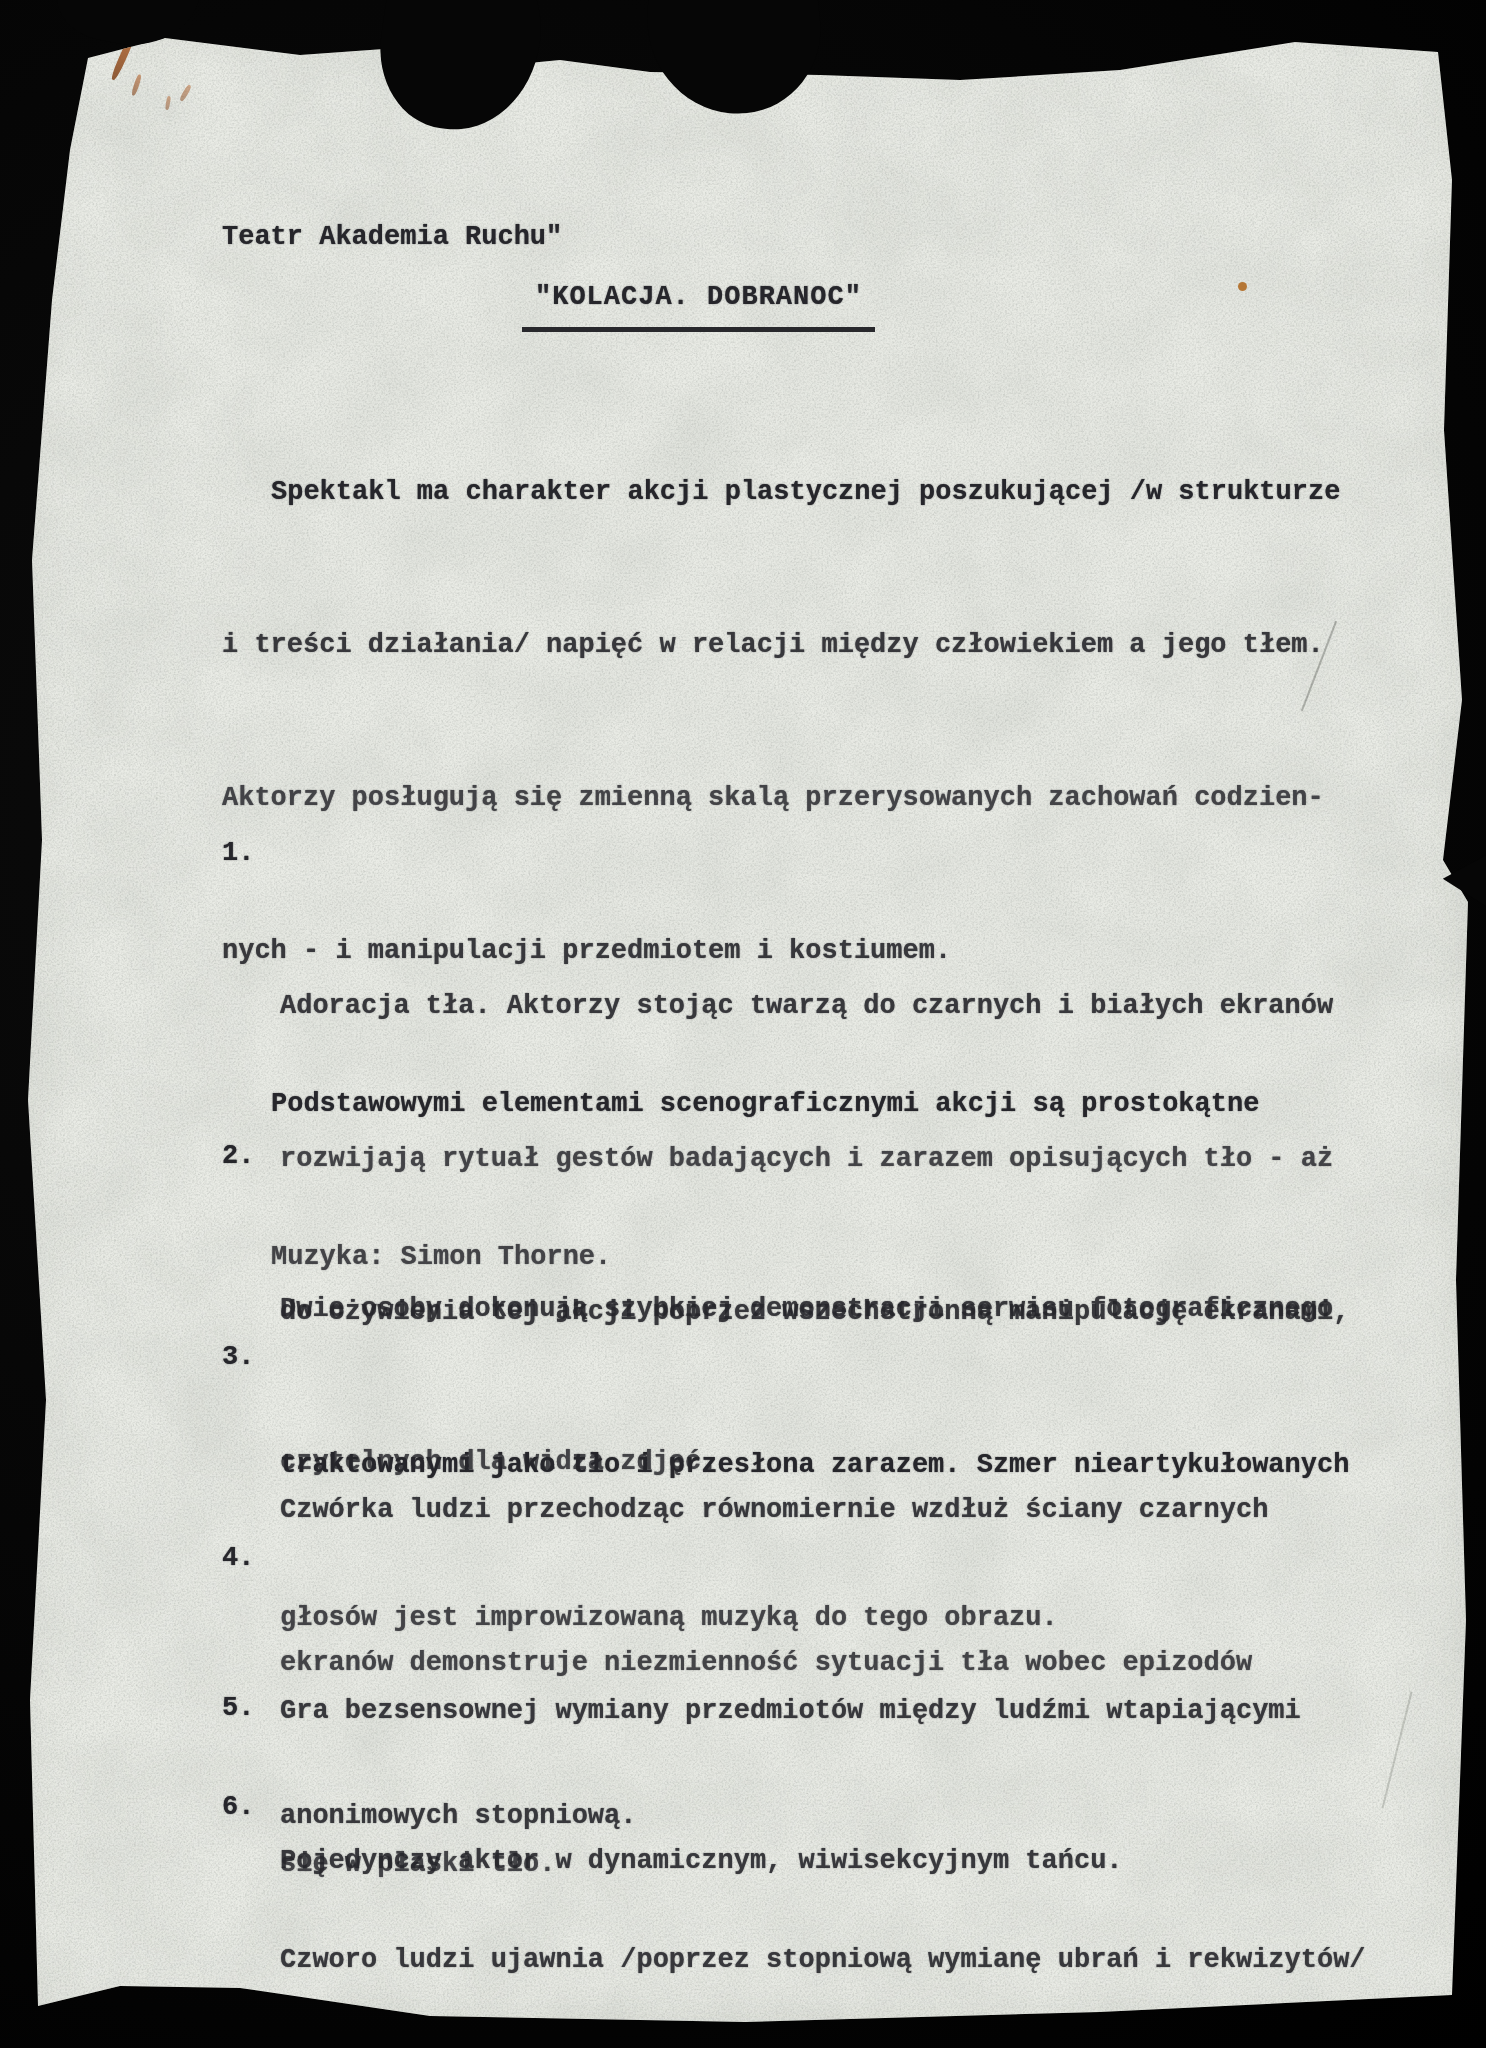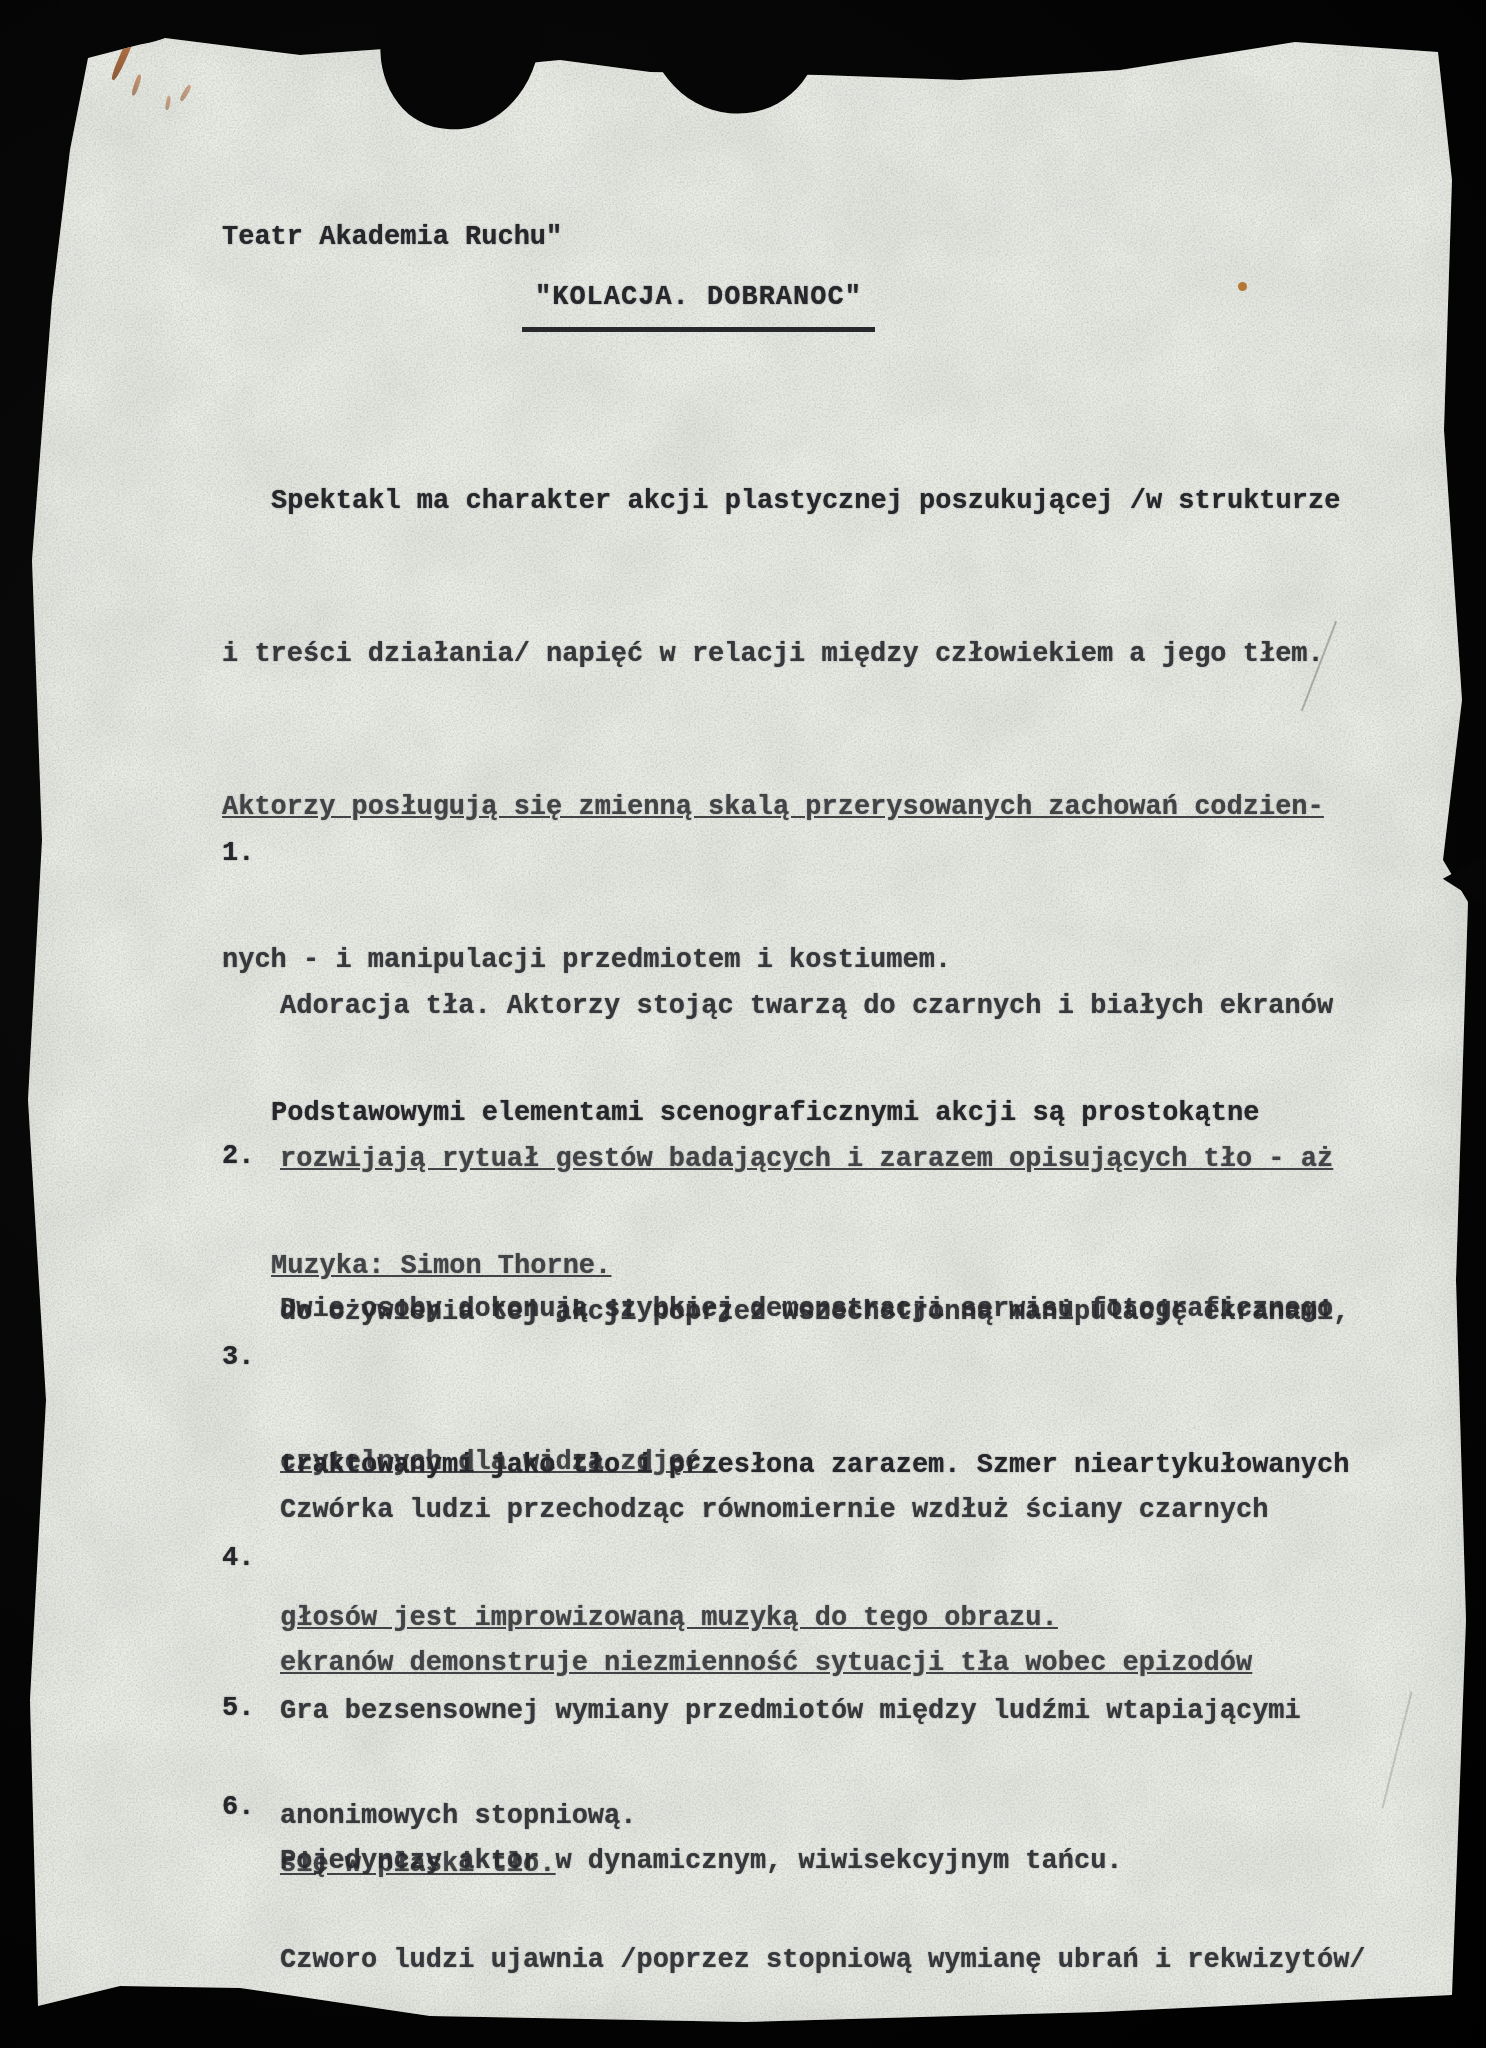--- a/index.html
+++ b/index.html
@@ -49,24 +49,24 @@
   .tw{
     position:absolute;color:#26262b;font-size:27px;font-weight:bold;
     line-height:51px;white-space:pre;letter-spacing:0;
     text-shadow:0 0 1.3px rgba(38,38,44,.85);
   }
   .header{left:222px;top:110px;}
   .title{
     left:522px;top:272px;padding:0 13px 4px 13px;letter-spacing:1px;
     border-bottom:5px solid #28282c;
   }
-  .intro{left:222px;top:374px;width:1180px;}
+  .intro{left:222px;top:365px;width:1180px;}
   .intro .line.ind{padding-left:49px;}
   .line:nth-child(2n){opacity:.9;}
-  .line:nth-child(3n){opacity:.84;text-decoration:underline;}
+  .line:nth-child(3n){opacity:.84;}
   .item{position:absolute;left:222px;padding-left:58px;width:1180px;}
   .item .num{position:absolute;left:0;top:0;}
   .i1{top:828px;} .i2{top:1131px;} .i3{top:1332px;}
   .i4{top:1533px;} .i5{top:1683px;} .i6{top:1782px;}
 </style>
 </head>
 <body>
 
 <div class="scan">
 

